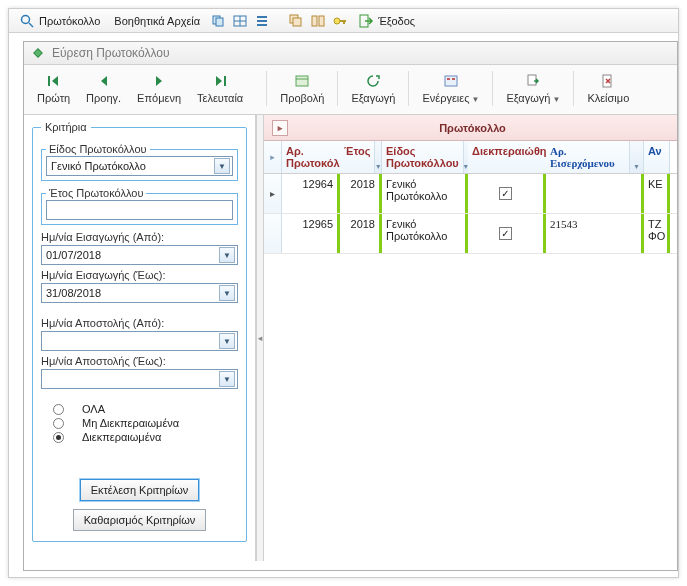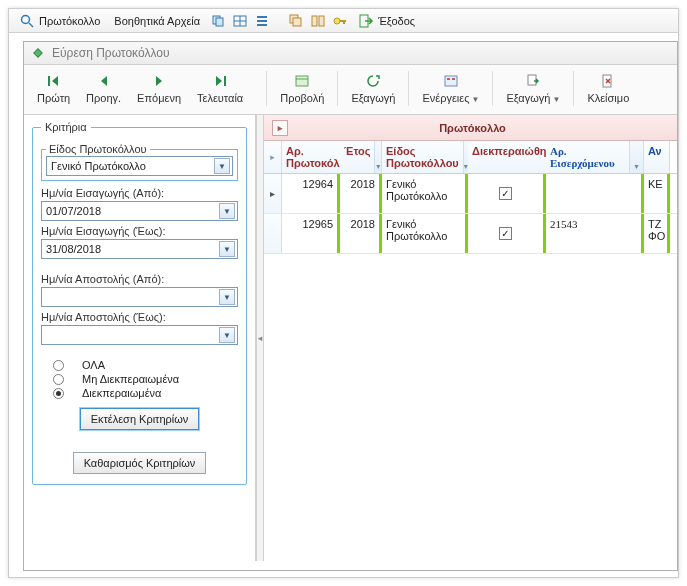--- a/index.html
+++ b/index.html
@@ -141,21 +141,21 @@
   .btn {
     border:1px solid #9aa6b2;
     background:linear-gradient(#fdfdfd,#e8e8e8);
     padding:4px 10px;
     font-size:11px;
     cursor:pointer;
     min-width:118px;
     text-align:center;
   }
   .btn.primary { border:1px solid #3a8fd6; outline:1px solid #9ecff5; }
-  .btn-stack { display:flex; flex-direction:column; align-items:center; gap:22px; margin-top:9px; }
+  .btn-stack { display:flex; flex-direction:column; align-items:center; gap:8px; margin-top:36px; }
 
   .splitter {
     width:8px;
     background:#f3f3f3;
     border-left:1px solid #d0d0d0;
     border-right:1px solid #d0d0d0;
     display:flex;
     align-items:center;
     justify-content:center;
     cursor:col-resize;
@@ -433,20 +433,26 @@
           <legend>Κριτήρια</legend>
 
           <fieldset class="inner">
             <legend>Είδος Πρωτοκόλλου</legend>
             <div class="combo">
               <span class="cv">Γενικό Πρωτόκολλο</span>
               <span class="cbtn">▼</span>
             </div>
           </fieldset>
 
+          <fieldset class="inner">
+            <legend>Έτος Πρωτοκόλλου</legend>
+            <div class="txt">
+              <span class="cv"></span>
+            </div>
+          </fieldset>
 
           <div class="field-row">
             <span class="field-label">Ημ/νία Εισαγωγής (Από):</span>
             <div class="combo">
               <span class="cv">01/07/2018</span>
               <span class="cbtn">▼</span>
             </div>
           </div>
           <div class="field-row">
             <span class="field-label">Ημ/νία Εισαγωγής (Έως):</span>

